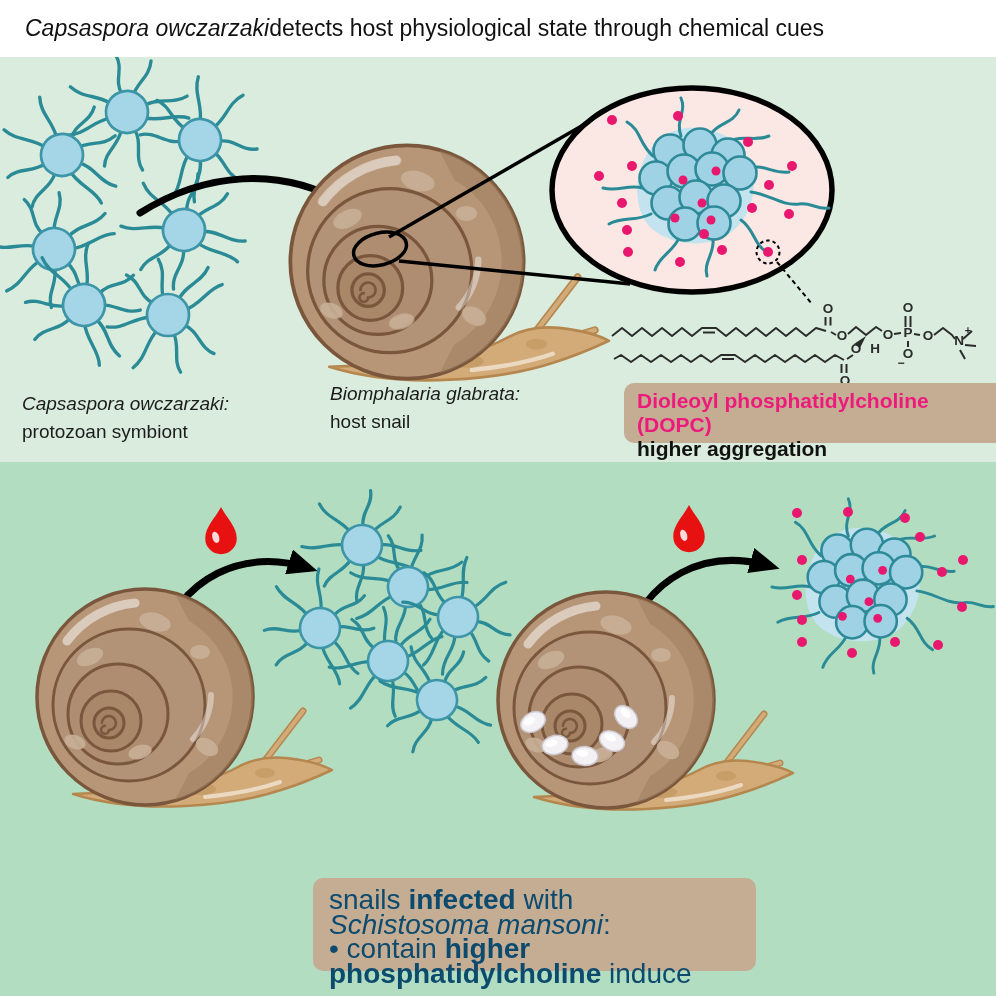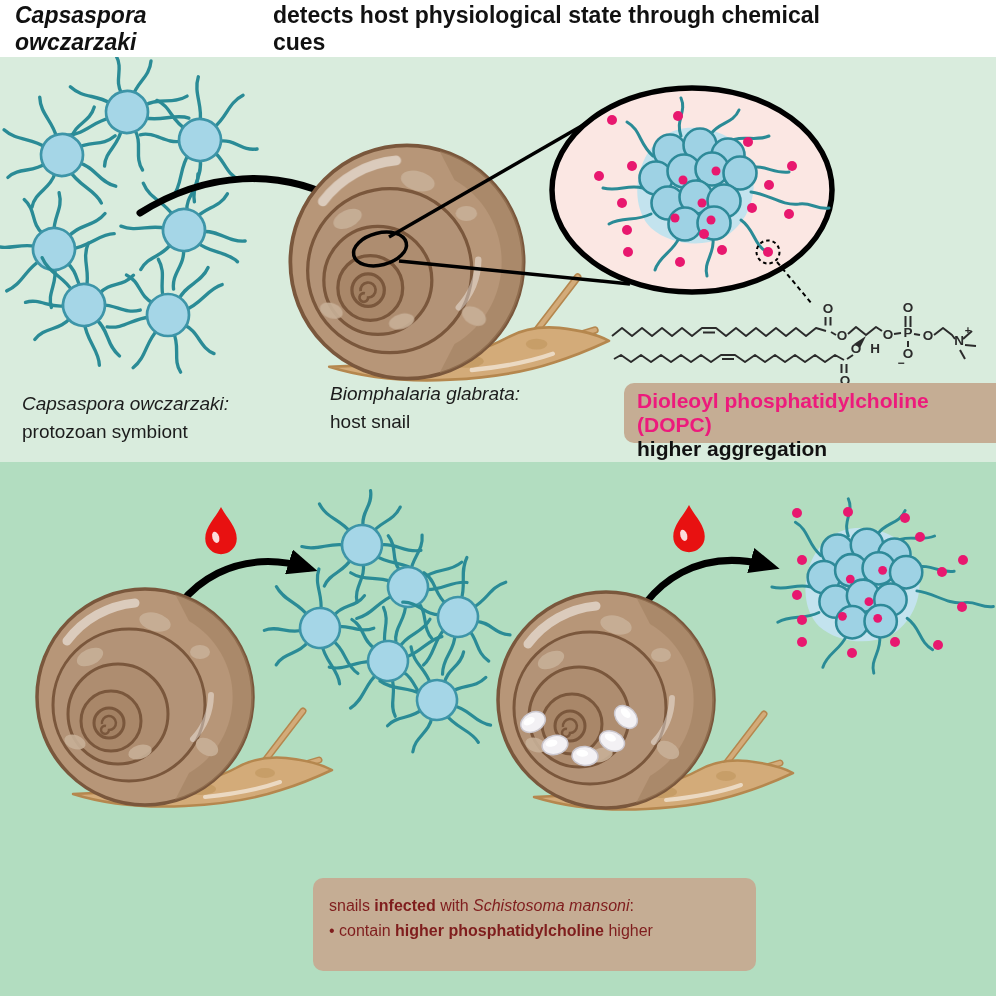--- a/index.html
+++ b/index.html
@@ -1,33 +1,33 @@
 <!DOCTYPE html>
 <html style="--top-panel-bg: #d9ecdd; --bottom-panel-bg: #b2ddc0; --callout-bg: #fbe7e3; --box-bg: #c5ad94; --accent-pink: #ed1a7c; --dot-pink: #e8186f; --cell-fill: #a5d6e7; --cell-stroke: #2a8b96; --shell-brown: #b79678; --body-tan: #d3ab79; --blood-red: #e81111;"><head>
 <meta charset="utf-8">
 <style>
   html,body{margin:0;padding:0;background:#fff;}
   body{width:996px;height:996px;font-family:"Liberation Sans",sans-serif;}
   .stage{position:relative;width:996px;height:996px;overflow:hidden;background:#fff;}
   .title-bar{position:absolute;left:0;top:0;width:875px;height:57px;background:#ffffff;
-    display:flex;align-items:center;padding-left:15px;box-sizing:border-box;
-    font-size:23px;font-weight:bold;color:#111;z-index:2;}
+    display:flex;align-items:center;padding-left:25px;box-sizing:border-box;
+    font-size:23px;font-weight:normal;color:#111;z-index:2;}
   .panel{position:absolute;left:0;width:996px;z-index:0;}
   .panel.top{top:57px;height:405px;background:var(--top-panel-bg,#d9ecdd);}
   .panel.bottom{top:462px;height:534px;background:var(--bottom-panel-bg,#b2ddc0);}
   svg.art{position:absolute;left:0;top:0;z-index:1;}
   .lbl{position:absolute;font-size:19px;line-height:28px;color:#1c1c1c;z-index:3;white-space:nowrap;}
   .it{font-style:italic;}
   .bd{font-weight:bold;}
   .tan-box{position:absolute;background:var(--box-bg,#c5ad94);border-radius:10px;z-index:3;box-sizing:border-box;margin-left:36px;}
   .dopc{left:588px;top:383px;width:396px;height:60px;padding:6px 13px;
     font-size:21px;font-weight:bold;line-height:24px;color:#111;}
   .dopc .pink{color:var(--accent-pink,#ed1a7c);}
-  .summary{left:277px;top:878px;width:443px;height:93px;padding:16px 16px;
-    font-size:16px;line-height:24.5px;color:#7f1d1d;}
+  .summary{left:277px;top:878px;width:443px;height:93px;padding:10px 16px;
+    font-size:28px;line-height:24.5px;color:#0c4a6e;}
   #lbl-symbiont{left:22px;top:390px;}
   #lbl-host{left:330px;top:380px;}
   #lbl-left{left:57px;top:792px;}
   #lbl-right{left:525px;top:792px;}
 </style>
 </head>
 <body>
 
 <div class="stage">
 
@@ -293,17 +293,17 @@
     <div>higher aggregation</div>
   </div>
 
 
 
   <div class="tan-box summary">
     <div>
       <span>snails </span><span class="bd">infected</span><span> with </span><span class="it">Schistosoma mansoni</span><span>:</span>
     </div>
     <div>
-      <span>• contain </span><span class="bd">higher phosphatidylcholine</span><span> higher</span>
+      <span>• contain </span><span class="bd">higher phosphatidylcholine</span><span> induce</span>
     </div>
   </div>
 
 </div>
 
 </body></html>

